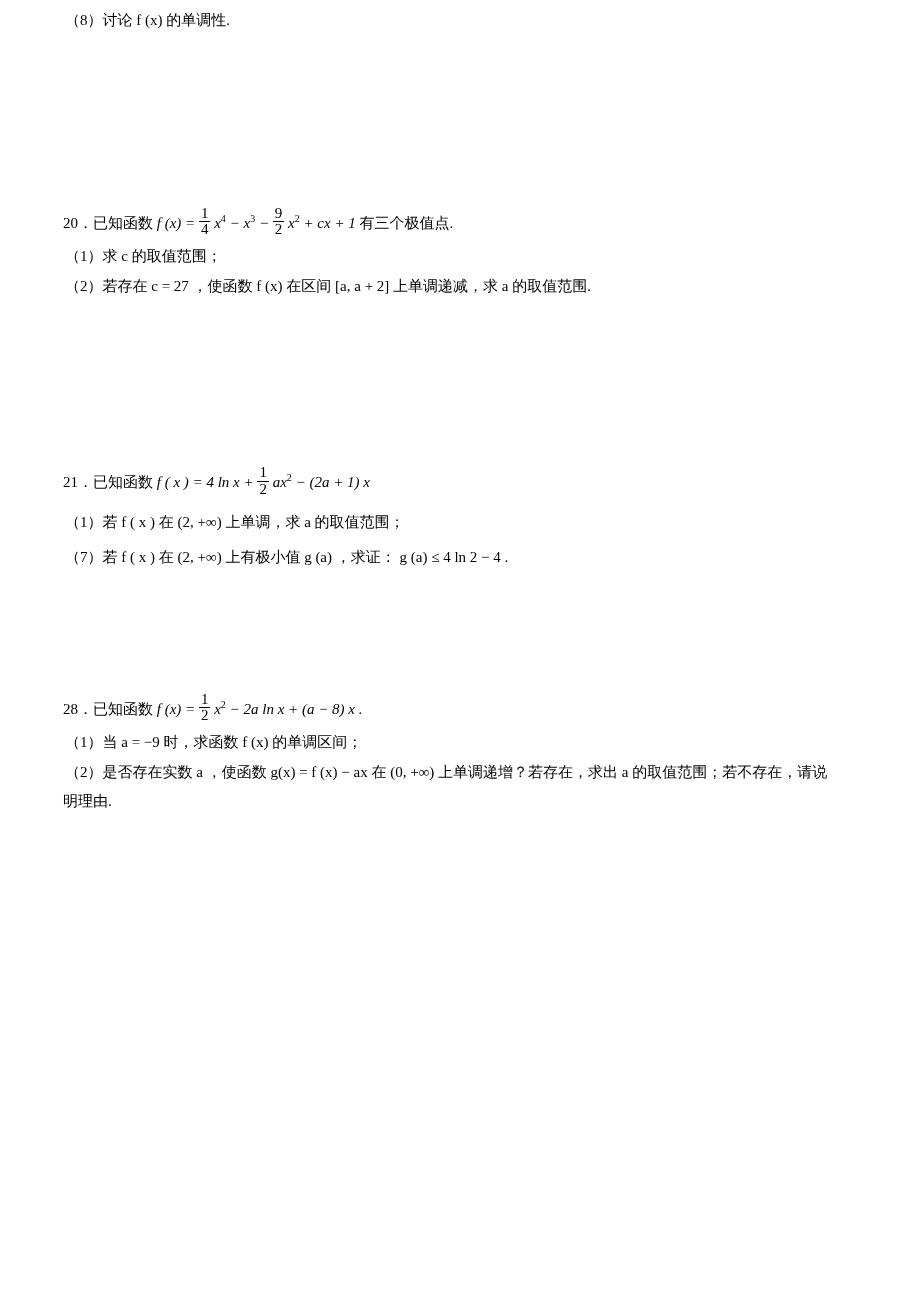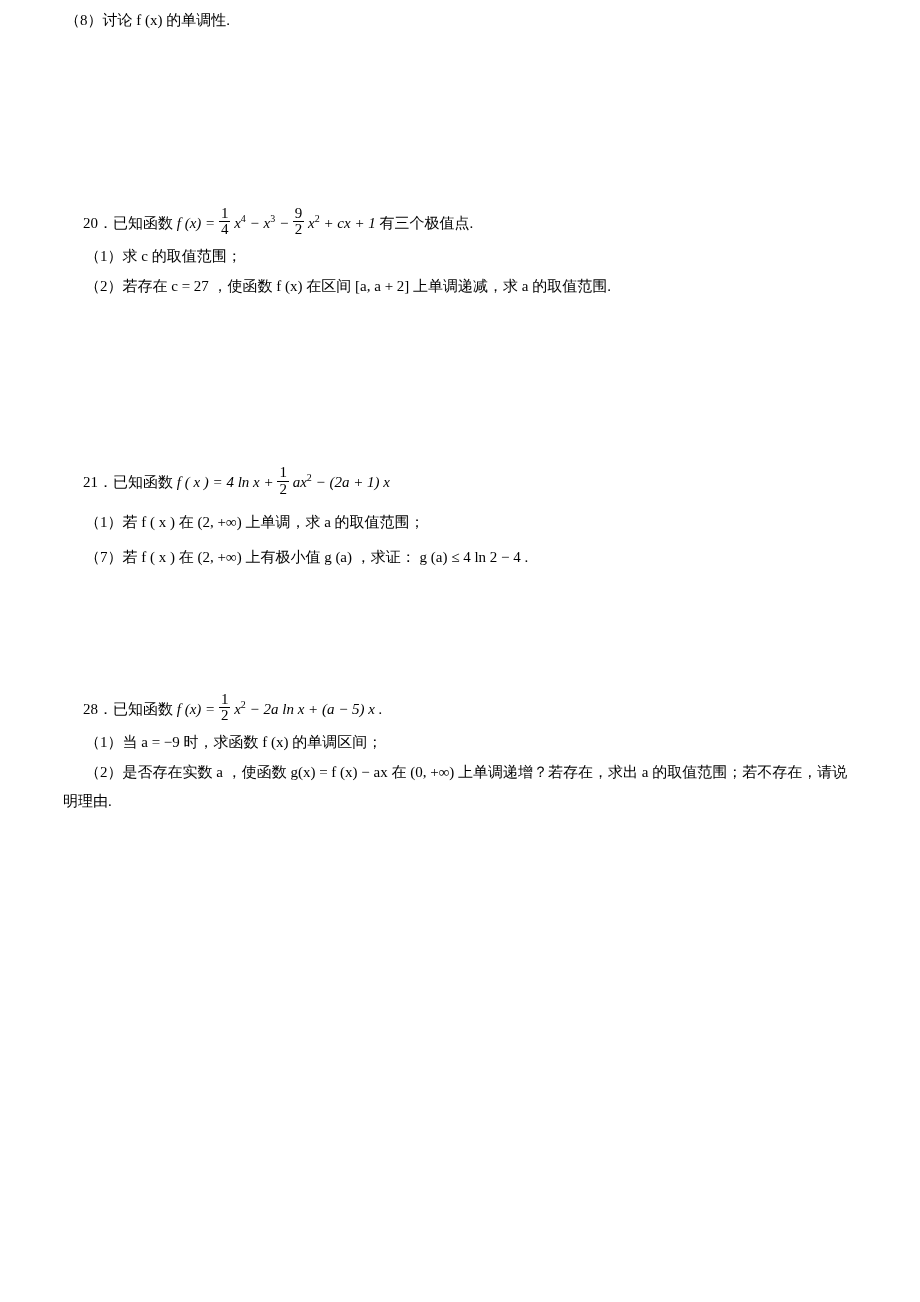--- a/index.html
+++ b/index.html
@@ -34,21 +34,21 @@
     font-family: "Times New Roman", serif;
     font-style: normal;
     line-height: 1.05;
     font-size: 15px;
     position: relative;
     top: -2px;
   }
   .frac .num { display: block; border-bottom: 1px solid #000; padding: 0 2px; }
   .frac .den { display: block; padding: 0 2px; }
   sup { font-size: 10px; vertical-align: super; line-height: 0; }
-  .problem-line { margin-top: 4px; margin-bottom: 4px; margin-left: 20px; }
+  .problem-line { margin-top: 4px; margin-bottom: 4px; }
   .indent { padding-left: 2px; }
   .num-label { font-family: "Times New Roman", serif; }
 </style>
 </head>
 <body>
 
 <p class="line indent">
   <span>（8）讨论 f (x) 的单调性.</span>
 </p>
 
@@ -76,21 +76,21 @@
   <span>（1）若 f ( x ) 在 (2, +∞) 上单调，求 a 的取值范围；</span>
 </p>
 
 <p class="line indent problem-line" style="margin-top:10px">
   <span>（7）若 f ( x ) 在 (2, +∞) 上有极小值 g (a) ，求证： g (a) ≤ 4 ln 2 − 4 .</span>
 </p>
 
 <div class="gap-mid"></div>
 
 <p class="line problem-line">
-  <span class="num-label">28．</span><span>已知函数 </span><span class="math-i">f (x) = </span><span class="frac"><span class="num">1</span><span class="den">2</span></span><span class="math-i"> x</span><sup>2</sup><span class="math-i"> − 2a ln x + (a − 5) x .</span>
+  <span class="num-label">28．</span><span>已知函数 </span><span class="math-i">f (x) = </span><span class="frac"><span class="num">1</span><span class="den">2</span></span><span class="math-i"> x</span><sup>2</sup><span class="math-i"> − 2a ln x + (a − 8) x .</span>
 </p>
 
 <p class="line indent problem-line">
   <span>（1）当 a = −9 时，求函数 f (x) 的单调区间；</span>
 </p>
 
 <p class="line indent problem-line">
   <span>（2）是否存在实数 a ，使函数 g(x) = f (x) − ax 在 (0, +∞) 上单调递增？若存在，求出 a 的取值范围；若不存在，请说</span>
 </p>
 <p class="line">

